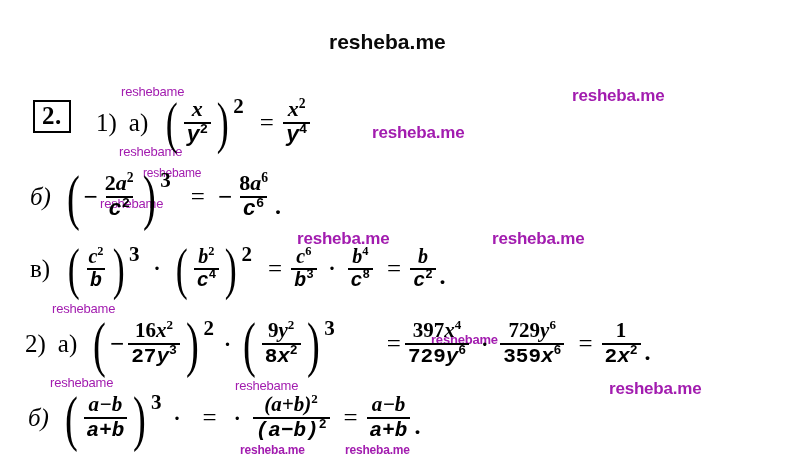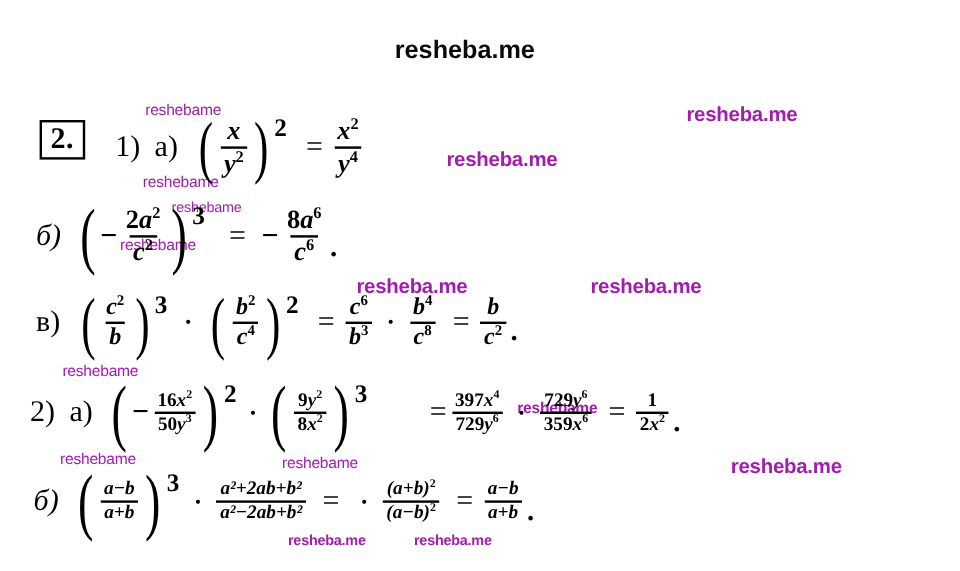--- a/index.html
+++ b/index.html
@@ -76,25 +76,25 @@
   .frac {
     display: inline-flex;
     flex-direction: column;
     align-items: center;
     justify-content: center;
     vertical-align: middle;
     margin: 0 2px;
     line-height: 1.04;
   }
   .frac > .num { padding: 0 3px 1px 3px; }
-  .frac > .den { padding: 1px 3px 0 3px; border-top: 2px solid #000; }
+  .frac > .den { padding: 1px 3px 0 3px; border-top: 2px solid #000; font-family: Liberation Mono, monospace; }
 
   .f22 { font-size: 22px; }
   .f20 { font-size: 20px; }
-  .f19 { font-size: 16px; }
+  .f19 { font-size: 21px; }
 
   sup.ex {
     font-size: 0.62em;
     vertical-align: super;
     line-height: 0;
     font-style: normal;
     font-weight: bold;
   }
 
   
@@ -255,21 +255,21 @@
   </div>
 
   <div class="row" style="left:25px; top:294px;">
     <span class="lbl">2)</span>
     <span class="lbl" style="padding-left:12px;">а)</span>
 
     <span class="paren p62" style="margin-left:12px;">(</span>
     <span class="minus bold-math">−</span>
     <span class="frac f19 bold-math">
       <span class="num"><span class="mn">16</span><span class="mi">x</span><sup class="ex">2</sup></span>
-      <span class="den"><span class="mn">50</span><span class="mi">y</span><sup class="ex">3</sup></span>
+      <span class="den"><span class="mn">27</span><span class="mi">y</span><sup class="ex">3</sup></span>
     </span>
     <span class="paren p62">)</span>
     <span class="bigexp">2</span>
 
     <span class="dot" style="padding-left:10px; padding-right:8px;">·</span>
 
     <span class="paren p62">(</span>
     <span class="frac f19 bold-math">
       <span class="num"><span class="mn">9</span><span class="mi">y</span><sup class="ex">2</sup></span>
       <span class="den"><span class="mn">8</span><span class="mi">x</span><sup class="ex">2</sup></span>
@@ -306,24 +306,20 @@
     <span class="paren p62" style="margin-left:12px;">(</span>
     <span class="frac f19 bold-math">
       <span class="num mi">a−b</span>
       <span class="den mi">a+b</span>
     </span>
     <span class="paren p62">)</span>
     <span class="bigexp">3</span>
 
     <span class="dot" style="padding-left:12px; padding-right:10px;">·</span>
 
-    <span class="frac f19 bold-math">
-      <span class="num mi">a²+2ab+b²</span>
-      <span class="den mi">a²−2ab+b²</span>
-    </span>
 
     <span class="eq" style="padding-left:12px;">=</span>
 
 
     <span class="dot" style="padding-left:10px; padding-right:10px;">·</span>
 
     <span class="frac f19 bold-math">
       <span class="num"><span class="mi">(a+b)</span><sup class="ex">2</sup></span>
       <span class="den"><span class="mi">(a−b)</span><sup class="ex">2</sup></span>
     </span>

